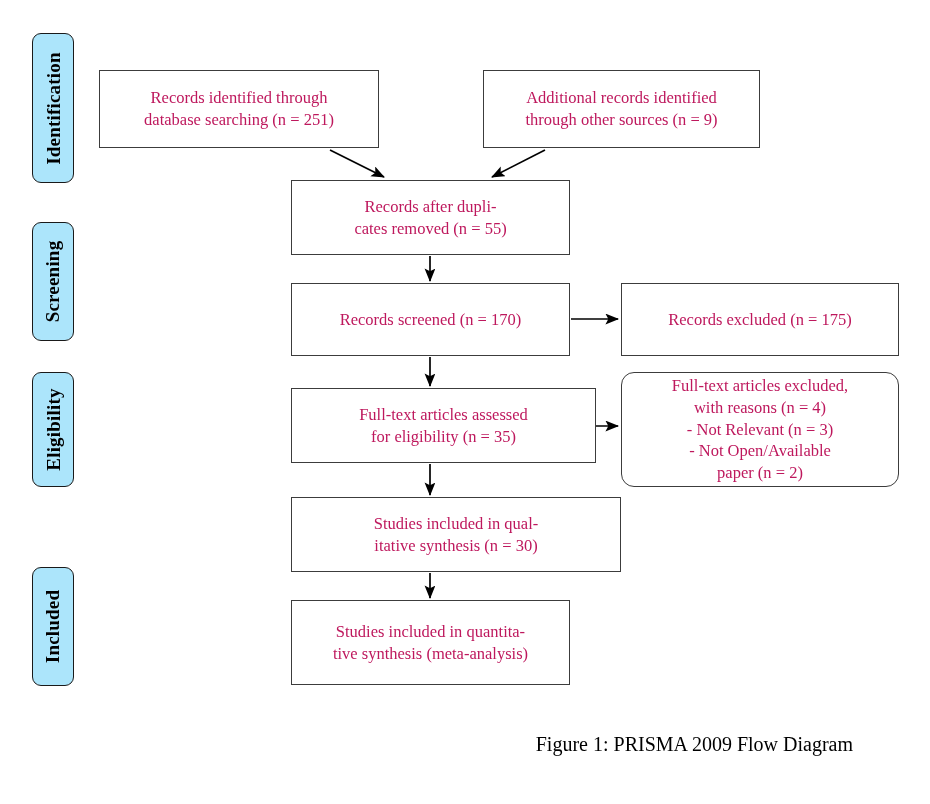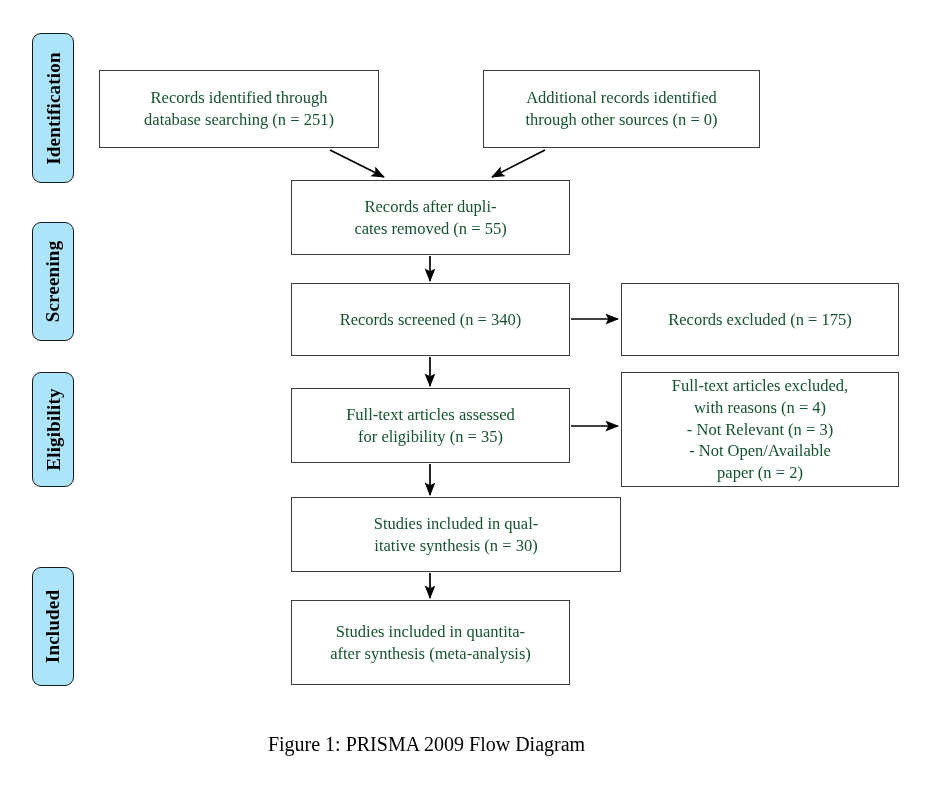--- a/index.html
+++ b/index.html
@@ -56,41 +56,41 @@
     display: flex;
     align-items: center;
     justify-content: center;
     text-align: center;
     padding: 2px 6px;
   }
   .flow-box .box-text {
     font-family: "Liberation Serif", "DejaVu Serif", serif;
     font-size: 16.5px;
     line-height: 1.33;
-    color: #14532d;
+    color: #be185d;
     white-space: pre-line;
   }
 
   
   #connectors {
     position: absolute;
     left: 0;
     top: 0;
     width: 930px;
     height: 804px;
     pointer-events: none;
   }
 
   
   #caption {
     position: absolute;
     left: 0;
     top: 733px;
     width: 853px;
-    text-align: center;
+    text-align: right;
     font-family: "Liberation Serif", "DejaVu Serif", serif;
     font-size: 20px;
     color: #000000;
   }
 </style>
 </head>
 <body>
 
 <div id="diagram">
 
@@ -134,54 +134,54 @@
     <span class="pill-label">Included</span>
   </div>
 
   <div class="flow-box" style="left:99px; top:70px; width:280px; height:78px;">
     <span class="box-text">Records identified through
 database searching (n = 251)</span>
   </div>
 
   <div class="flow-box" style="left:483px; top:70px; width:277px; height:78px;">
     <span class="box-text">Additional records identified
-through other sources (n = 0)</span>
+through other sources (n = 9)</span>
   </div>
 
   <div class="flow-box" style="left:291px; top:180px; width:279px; height:75px;">
     <span class="box-text">Records after dupli-
 cates removed (n = 55)</span>
   </div>
 
   <div class="flow-box" style="left:291px; top:283px; width:279px; height:73px;">
-    <span class="box-text">Records screened (n = 340)</span>
+    <span class="box-text">Records screened (n = 170)</span>
   </div>
 
   <div class="flow-box" style="left:621px; top:283px; width:278px; height:73px;align-items:center;">
     <span class="box-text">Records excluded (n = 175)</span>
   </div>
 
-  <div class="flow-box" style="left:291px; top:388px; width:279px; height:75px;">
+  <div class="flow-box" style="left:291px; top:388px; width:305px; height:75px;">
     <span class="box-text">Full-text articles assessed
 for eligibility (n = 35)</span>
   </div>
 
-  <div class="flow-box" style="left:621px; top:372px; width:278px; height:115px;">
+  <div class="flow-box" style="left:621px; top:372px; width:278px; height:115px;border-radius:13px;">
     <span class="box-text">Full-text articles excluded,
 with reasons (n = 4)
 - Not Relevant (n = 3)
 - Not Open/Available
 paper (n = 2)</span>
   </div>
 
   <div class="flow-box" style="left:291px; top:497px; width:330px; height:75px;">
     <span class="box-text">Studies included in qual-
 itative synthesis (n = 30)</span>
   </div>
 
   <div class="flow-box" style="left:291px; top:600px; width:279px; height:85px;">
     <span class="box-text">Studies included in quantita-
-after synthesis (meta-analysis)</span>
+tive synthesis (meta-analysis)</span>
   </div>
 
   <div id="caption">Figure 1:  PRISMA 2009 Flow Diagram</div>
 
 </div>
 
 </body></html>

